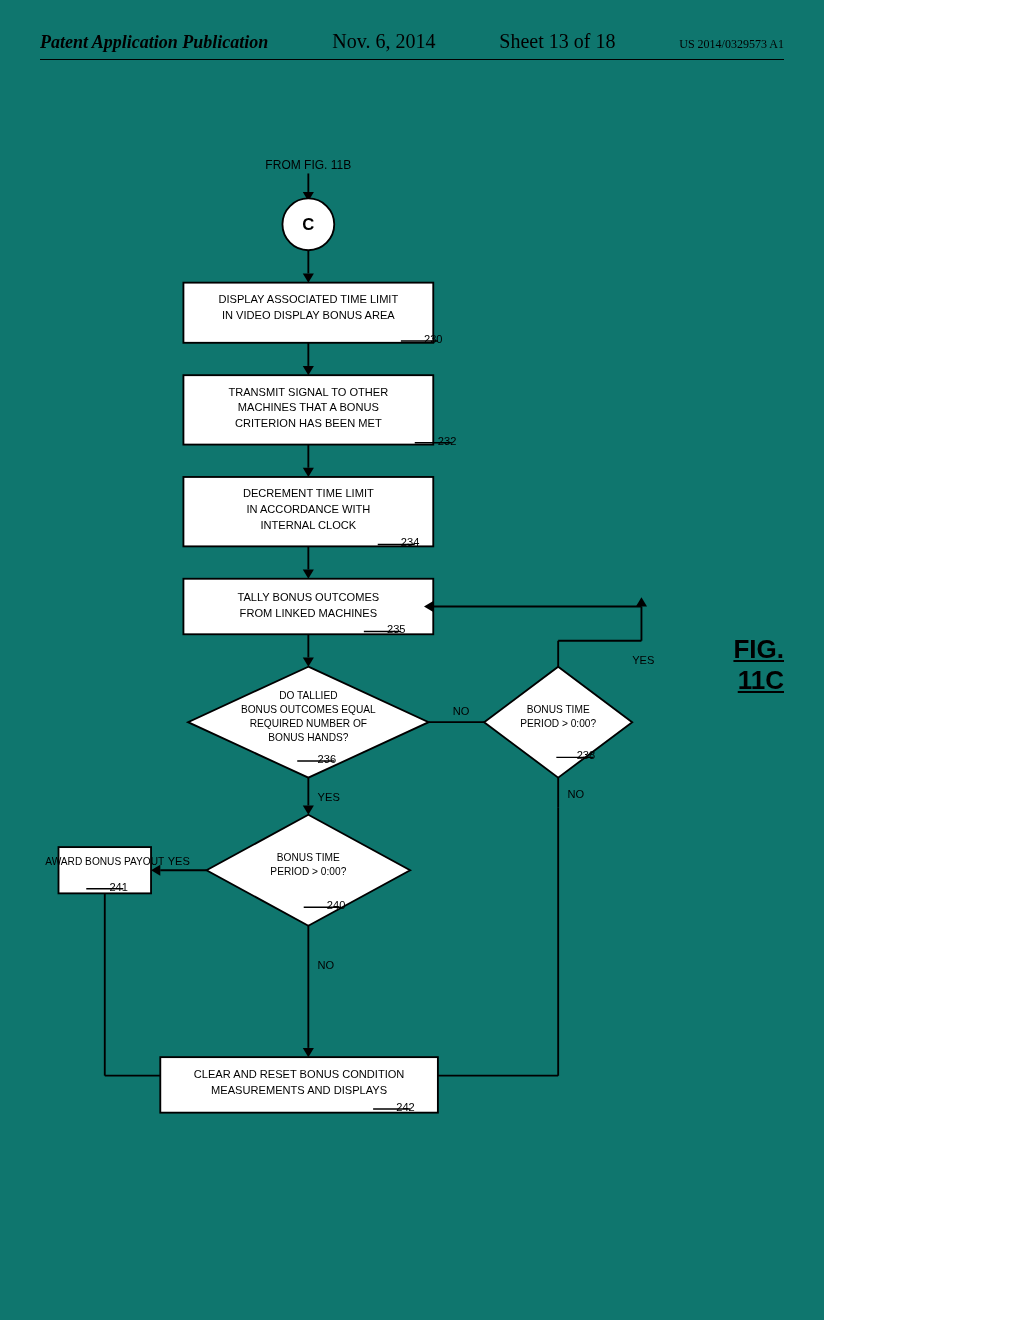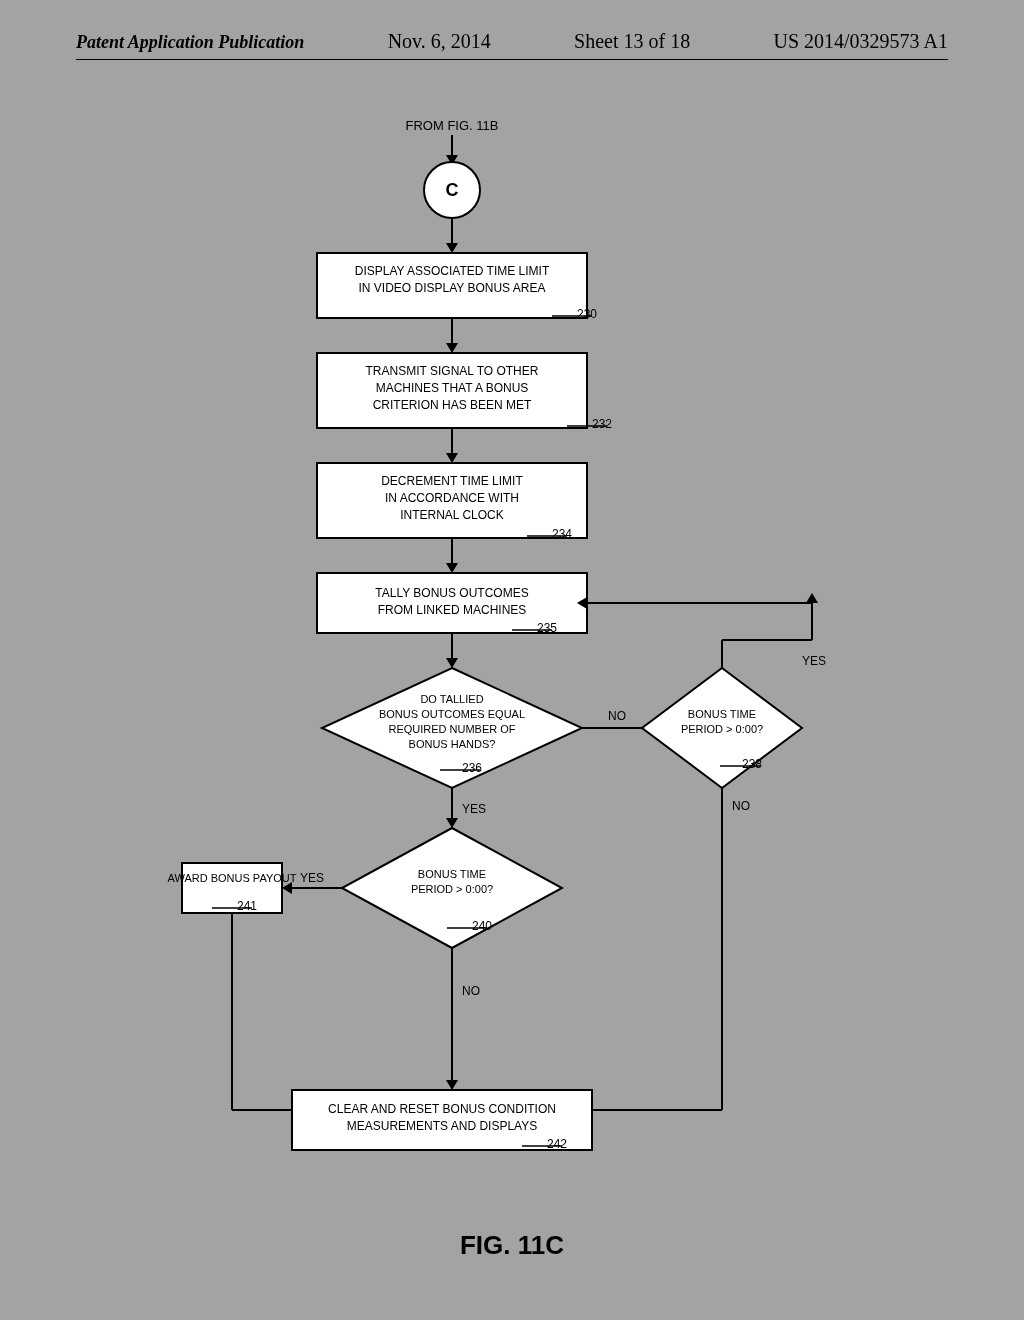--- a/index.html
+++ b/index.html
@@ -5,59 +5,60 @@
     * { box-sizing: border-box; margin: 0; padding: 0; }
     body {
       background: #fff;
       font-family: 'Times New Roman', Times, serif;
       width: 1024px;
       min-height: 1320px;
       position: relative;
       overflow-x: hidden;
     }
     .page {
-      width: 1024px;
+      width: 824px;
       min-height: 1320px;
-      background: #a3a3a3;
+      background: #0f766e;
       position: relative;
-      padding: 30px 76px;
+      padding: 30px 40px;
     }
     .header {
       display: flex;
       justify-content: space-between;
       align-items: baseline;
       border-bottom: 1px solid #000;
       padding-bottom: 6px;
       margin-bottom: 40px;
     }
     .header-left {
       font-weight: bold;
       font-size: 18px;
       font-style: italic;
     }
     .header-center {
       font-size: 20px;
     }
     .header-right {
-      font-size: 20px;
+      font-size: 12px;
     }
     .diagram-area {
       display: flex;
-      flex-direction: column;
+      flex-direction: row;
       align-items: center;
       position: relative;
       margin-top: 10px;
+      text-decoration: underline;
     }
     
     .diagram-svg {
       display: block;
       margin: 0 auto;
     }
     .fig-caption {
-      text-align: center;
+      text-align: right;
       font-size: 26px;
       font-weight: bold;
       font-family: Arial, sans-serif;
       margin-top: 30px;
     }
   </style>
 </head>
 <body>
 
 <div class="page">

